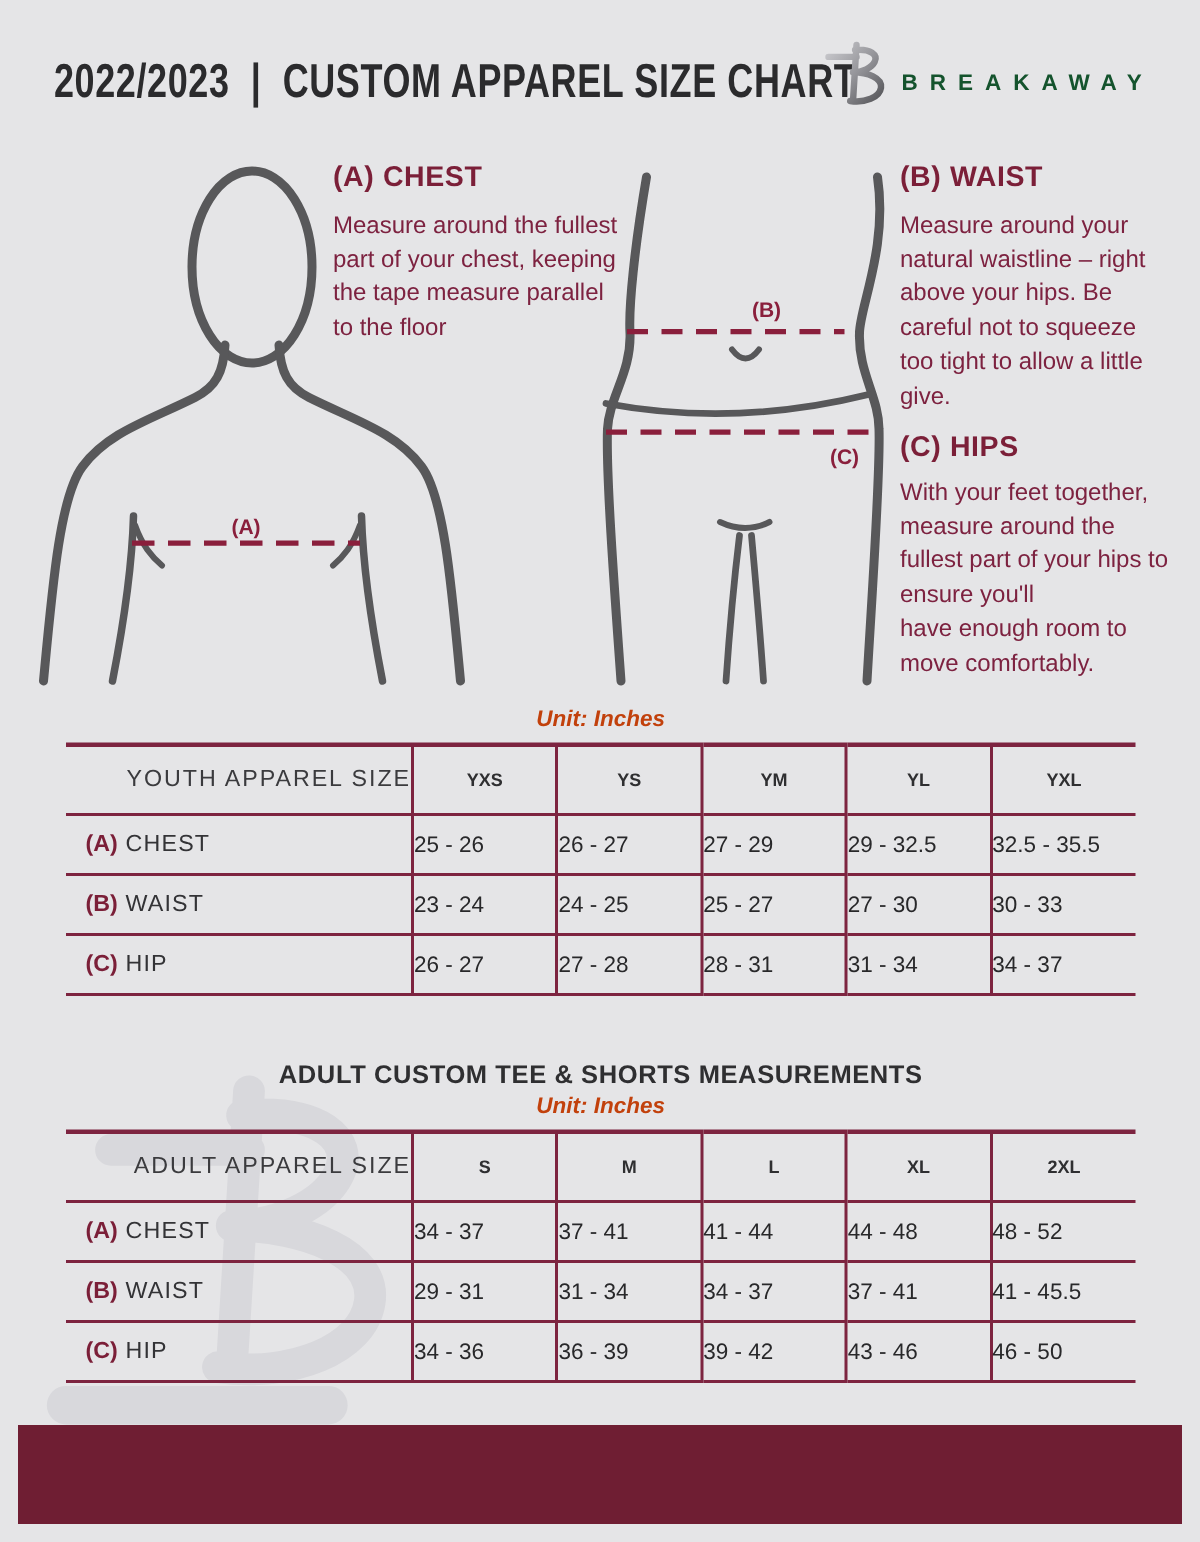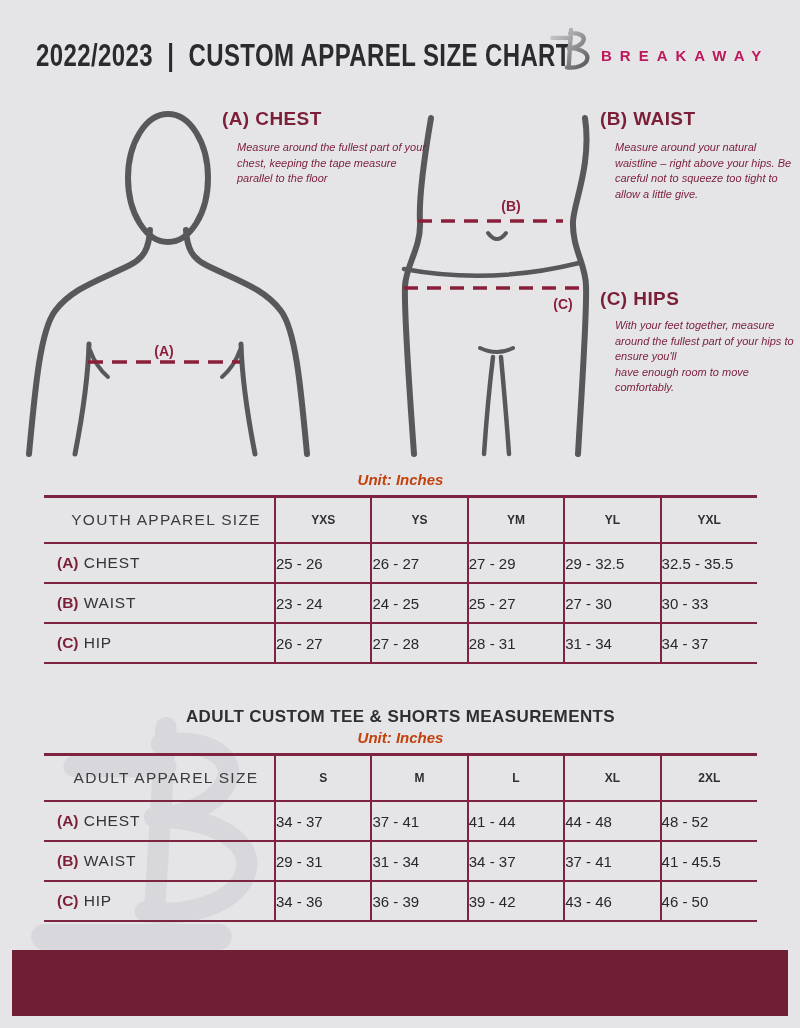--- a/index.html
+++ b/index.html
@@ -20,38 +20,38 @@
   }
   
   .doc-title{
     position:absolute;left:36px;top:37px;
     font-size:30px;font-weight:bold;color:#2b2b2d;
     letter-spacing:0.5px;white-space:pre;
     transform:scale(0.80,1.06);transform-origin:left top;
   }
   .brand{
     position:absolute;left:601px;top:47px;
-    font-size:15px;font-weight:bold;color:#be185d;letter-spacing:8px;white-space:nowrap;
+    font-size:15px;font-weight:bold;color:#14532d;letter-spacing:8px;white-space:nowrap;
   }
   .logo{position:absolute;left:543px;top:22px;}
   
   .watermark{position:absolute;left:28px;top:693px;z-index:0;}
   
   .figure-svg{position:absolute;z-index:1;}
   .fig-left{left:12px;top:98px;}
   .fig-right{left:393px;top:110px;}
   
   .guide-title{
     position:absolute;z-index:1;
     font-size:19px;font-weight:bold;color:var(--accent);letter-spacing:0.4px;
   }
   .guide-body{
     position:absolute;z-index:1;
-    font-size:11px;font-style:italic;color:var(--body-maroon);
-    line-height:1.42;white-space:pre-line;margin-left:15px;
+    font-size:16px;color:var(--body-maroon);
+    line-height:1.42;white-space:pre-line;
   }
   .gt-chest{left:222px;top:108px;}
   .gb-chest{left:222px;top:140px;width:192px;}
   .gt-waist{left:600px;top:108px;}
   .gb-waist{left:600px;top:140px;width:178px;}
   .gt-hips{left:600px;top:288px;}
   .gb-hips{left:600px;top:318px;width:184px;}
   
   .size-section{position:absolute;left:44px;width:713px;z-index:1;}
   .sec-youth{top:470px;}
@@ -67,21 +67,21 @@
   table.sizes{
     border-collapse:collapse;table-layout:fixed;width:713px;margin-top:5px;
   }
   table.sizes th,table.sizes td{padding:0;}
   table.sizes thead th{
     height:44px;border-top:3px solid var(--line);border-bottom:2px solid var(--line);
     font-size:12px;font-weight:bold;color:var(--dark);text-align:center;
   }
   table.sizes thead th.size-label{
     font-weight:normal;font-size:15.5px;letter-spacing:1.3px;color:#3b3b3e;
-    text-align:center;padding-left:14px;
+    text-align:right;padding-left:14px;
   }
   table.sizes tbody td{
     height:38px;border-bottom:2px solid var(--line);
     font-size:15px;color:#28282a;text-align:left;
   }
   table.sizes th + th, table.sizes td + td{border-left:2px solid var(--line);}
   table.sizes td.row-label{text-align:left;padding-left:13px;font-size:15.5px;}
   table.sizes td.row-label .prefix{color:var(--accent);font-weight:bold;}
   table.sizes td.row-label .lbl{color:#333336;letter-spacing:0.8px;}
   

